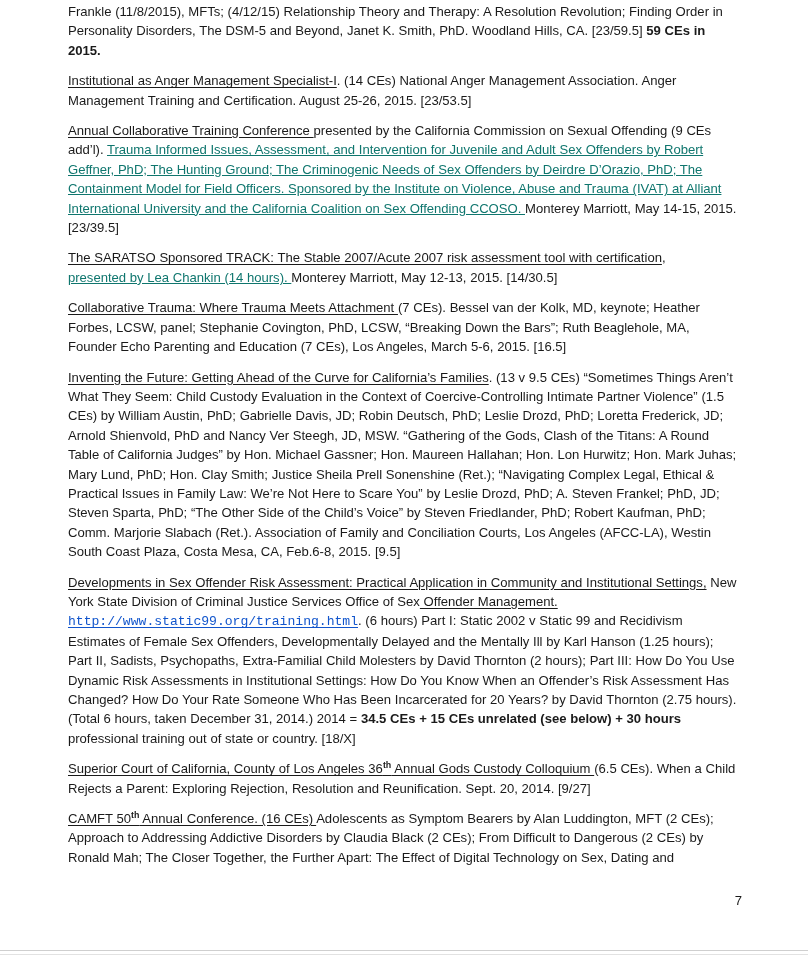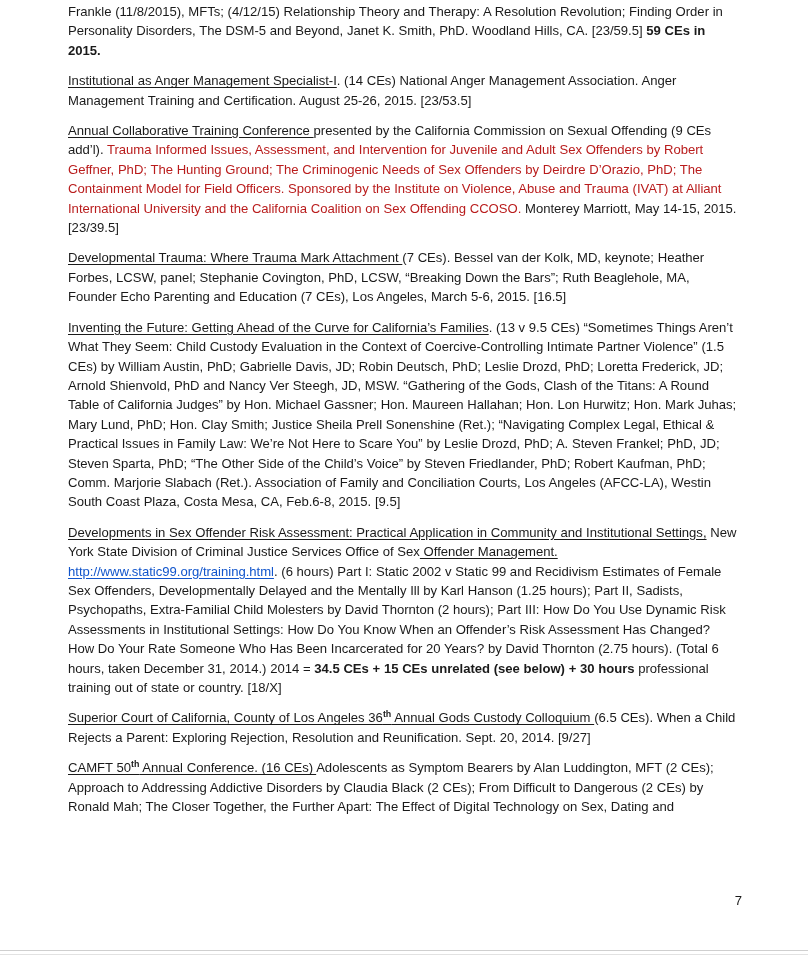--- a/index.html
+++ b/index.html
@@ -30,25 +30,26 @@
     margin: 0 0 11px 0;
     font-size: 13.1px;
     line-height: 19.4px;
     color: #1a1a1a;
     text-align: left;
     letter-spacing: -0.02px;
     word-spacing: 0.1px;
   }
   .u { text-decoration: underline; text-underline-offset: 1.5px; }
   .b { font-weight: bold; }
-  .green { color: #b91c1c; }
+  .green { color: #0f766e; text-decoration: underline; }
   .link {
     color: #1155cc;
     text-decoration: underline;
     text-underline-offset: 1.5px;
+    font-family: Liberation Mono, monospace;
   }
   sup {
     font-size: 0.68em;
     vertical-align: super;
     line-height: 0;
     font-weight: bold;
   }
   .pagenum {
     position: absolute;
     right: 66px;
@@ -78,22 +79,23 @@
 
 <div class="page">
   <div class="content">
 
     <p class="para"><span>Frankle (11/8/2015), MFTs;  (4/12/15) Relationship Theory and Therapy: A Resolution Revolution; Finding Order in Personality Disorders, The DSM-5 and Beyond, Janet K. Smith, PhD. Woodland Hills, CA. [23/59.5] </span><span class="b">59 CEs in 2015.</span></p>
 
     <p class="para"><span class="u">Institutional as Anger Management Specialist-I</span><span>. (14 CEs) National Anger Management Association. Anger Management Training and Certification. August 25-26, 2015. [23/53.5]</span></p>
 
     <p class="para"><span class="u">Annual Collaborative Training Conference </span><span>presented by the California Commission on Sexual Offending (9 CEs add’l). </span><span class="green">Trauma Informed Issues, Assessment, and Intervention for Juvenile and Adult Sex Offenders by Robert Geffner, PhD; The Hunting Ground; The Criminogenic Needs of Sex Offenders by Deirdre D’Orazio, PhD; The Containment Model for Field Officers. Sponsored by the Institute on Violence, Abuse and Trauma (IVAT) at Alliant International University and the California Coalition on Sex Offending CCOSO. </span><span>Monterey Marriott, May 14-15, 2015. [23/39.5]</span></p>
 
+    <p class="para"><span class="u">The SARATSO Sponsored TRACK: The Stable 2007/Acute 2007 risk assessment tool with certification</span><span>,</span><br><span class="green">presented by Lea Chankin (14 hours). </span><span>Monterey Marriott, May 12-13, 2015. [14/30.5]</span></p>
 
-    <p class="para"><span class="u">Developmental Trauma: Where Trauma Mark Attachment </span><span>(7 CEs). Bessel van der Kolk, MD, keynote; Heather Forbes, LCSW, panel; Stephanie Covington, PhD, LCSW, “Breaking Down the Bars”; Ruth Beaglehole, MA, Founder Echo Parenting and Education (7 CEs), Los Angeles, March 5-6, 2015. [16.5]</span></p>
+    <p class="para"><span class="u">Collaborative Trauma: Where Trauma Meets Attachment </span><span>(7 CEs). Bessel van der Kolk, MD, keynote; Heather Forbes, LCSW, panel; Stephanie Covington, PhD, LCSW, “Breaking Down the Bars”; Ruth Beaglehole, MA, Founder Echo Parenting and Education (7 CEs), Los Angeles, March 5-6, 2015. [16.5]</span></p>
 
     <p class="para"><span class="u">Inventing the Future: Getting Ahead of the Curve for California’s Families</span><span>. (13 v 9.5 CEs)  “Sometimes Things Aren’t What They Seem: Child Custody Evaluation in the Context of Coercive-Controlling Intimate Partner Violence” (1.5 CEs) by William Austin, PhD; Gabrielle Davis, JD; Robin Deutsch, PhD; Leslie Drozd, PhD; Loretta Frederick, JD; Arnold Shienvold, PhD and Nancy Ver Steegh, JD, MSW. “Gathering of the Gods, Clash of the Titans: A Round Table of California Judges” by Hon. Michael Gassner; Hon. Maureen Hallahan; Hon. Lon Hurwitz; Hon. Mark Juhas; Mary Lund, PhD; Hon. Clay Smith; Justice Sheila Prell Sonenshine (Ret.); “Navigating Complex Legal, Ethical &amp; Practical Issues in Family Law: We’re Not Here to Scare You” by Leslie Drozd, PhD; A. Steven Frankel; PhD, JD; Steven Sparta, PhD; “The Other Side of the Child’s Voice” by Steven Friedlander, PhD; Robert Kaufman, PhD; Comm. Marjorie Slabach (Ret.). Association of Family and Conciliation Courts, Los Angeles (AFCC-LA), Westin South Coast Plaza, Costa Mesa, CA, Feb.6-8, 2015. [9.5]</span></p>
 
     <p class="para"><span class="u">Developments in Sex Offender Risk Assessment: Practical Application in Community and Institutional Settings,</span><span> New York State Division of Criminal Justice Services Office of Sex</span><span class="u"> Offender Management.</span><br><a class="link" href="#">http://www.static99.org/training.html</a><span>. (6 hours) Part I: Static 2002 v Static 99 and Recidivism Estimates of Female Sex Offenders, Developmentally Delayed and the Mentally Ill by Karl Hanson (1.25 hours); Part II, Sadists, Psychopaths, Extra-Familial Child Molesters by David Thornton (2 hours); Part III: How Do You Use Dynamic Risk Assessments in Institutional Settings: How Do You Know When an Offender’s Risk Assessment Has Changed? How Do Your Rate Someone Who Has Been Incarcerated for 20 Years? by David Thornton (2.75 hours). (Total 6 hours, taken December 31, 2014.)  2014 = </span><span class="b">34.5 CEs + 15 CEs unrelated (see below) + 30 hours</span><span> professional training out of state or country.  [18/X]</span></p>
 
 
     <p class="para"><span class="u"><span>Superior Court of California, County of Los Angeles 36</span><sup>th</sup><span> Annual Gods Custody Colloquium </span></span><span>(6.5 CEs). When a Child Rejects a Parent: Exploring Rejection, Resolution and Reunification. Sept. 20, 2014. [9/27]</span></p>
 
     <p class="para"><span class="u"><span>CAMFT 50</span><sup>th</sup><span> Annual Conference. (16 CEs) </span></span><span>Adolescents as Symptom Bearers by Alan Luddington, MFT (2 CEs); Approach to Addressing Addictive Disorders by Claudia Black (2 CEs); From Difficult to Dangerous (2 CEs) by Ronald Mah; The Closer Together, the Further Apart: The Effect of Digital Technology on Sex, Dating and</span></p>
 

